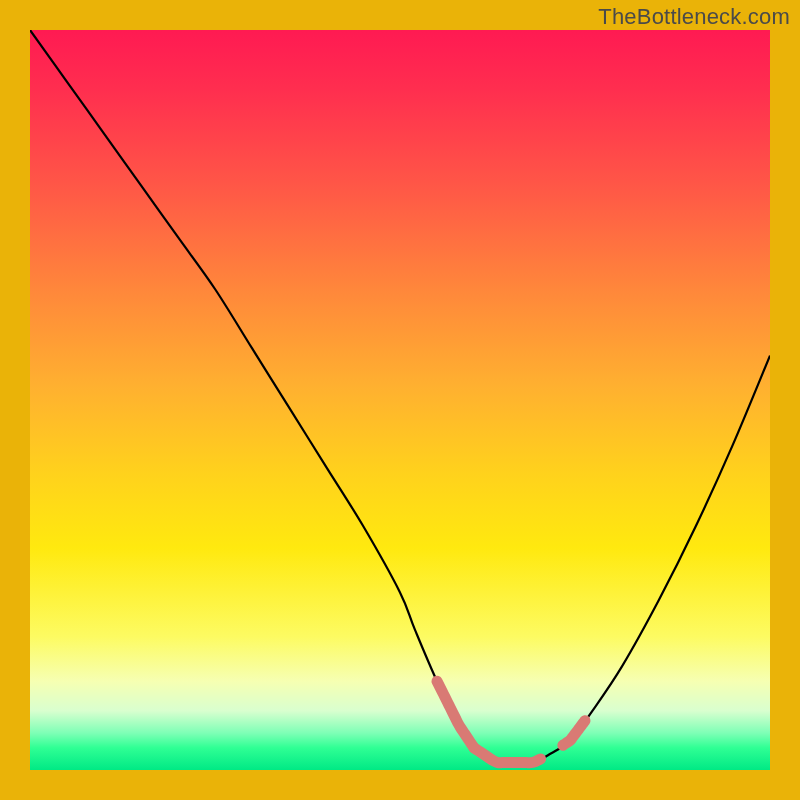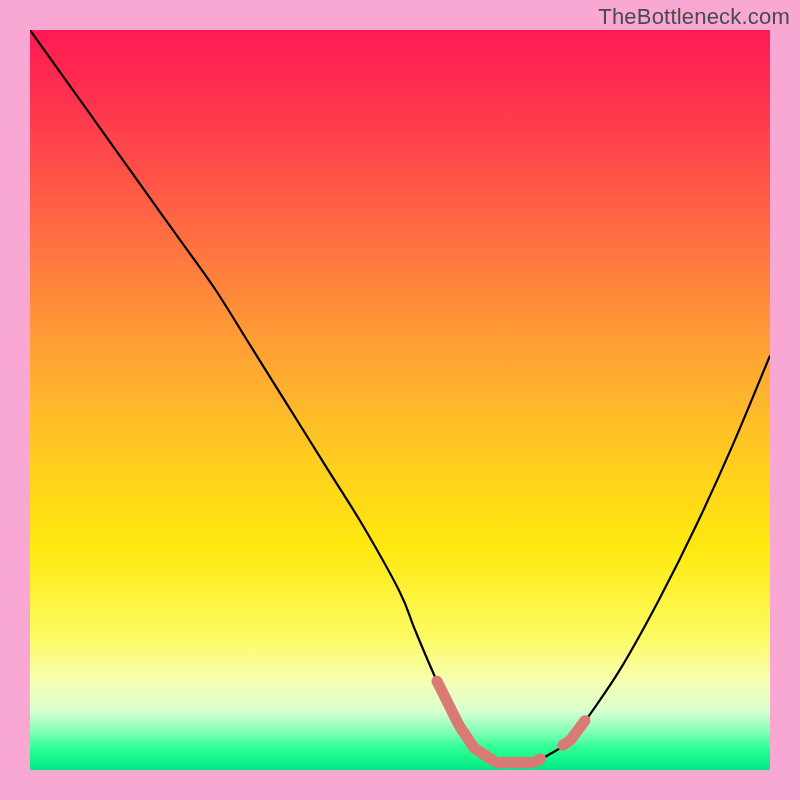--- a/index.html
+++ b/index.html
@@ -8,21 +8,21 @@
     width: 800px;
     height: 800px;
     overflow: hidden;
     background: #000;
     font-family: Arial, Helvetica, sans-serif;
   }
   .frame {
     position: relative;
     width: 800px;
     height: 800px;
-    background: #f9a8d4;
+    background: #eab308;
   }
   .attribution {
     position: absolute;
     top: 4px;
     right: 10px;
     color: #4a4a4a;
     font-size: 22px;
     font-weight: 400;
     letter-spacing: 0.2px;
     z-index: 5;

